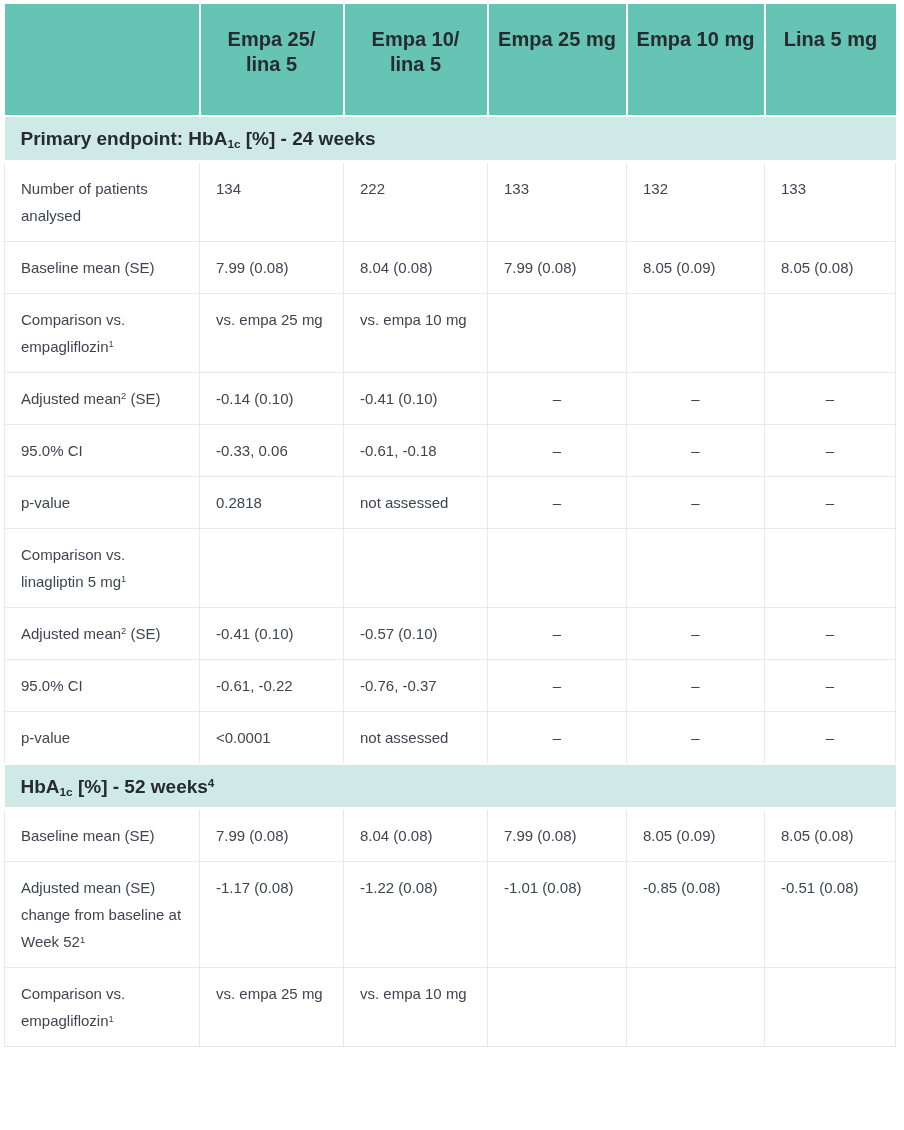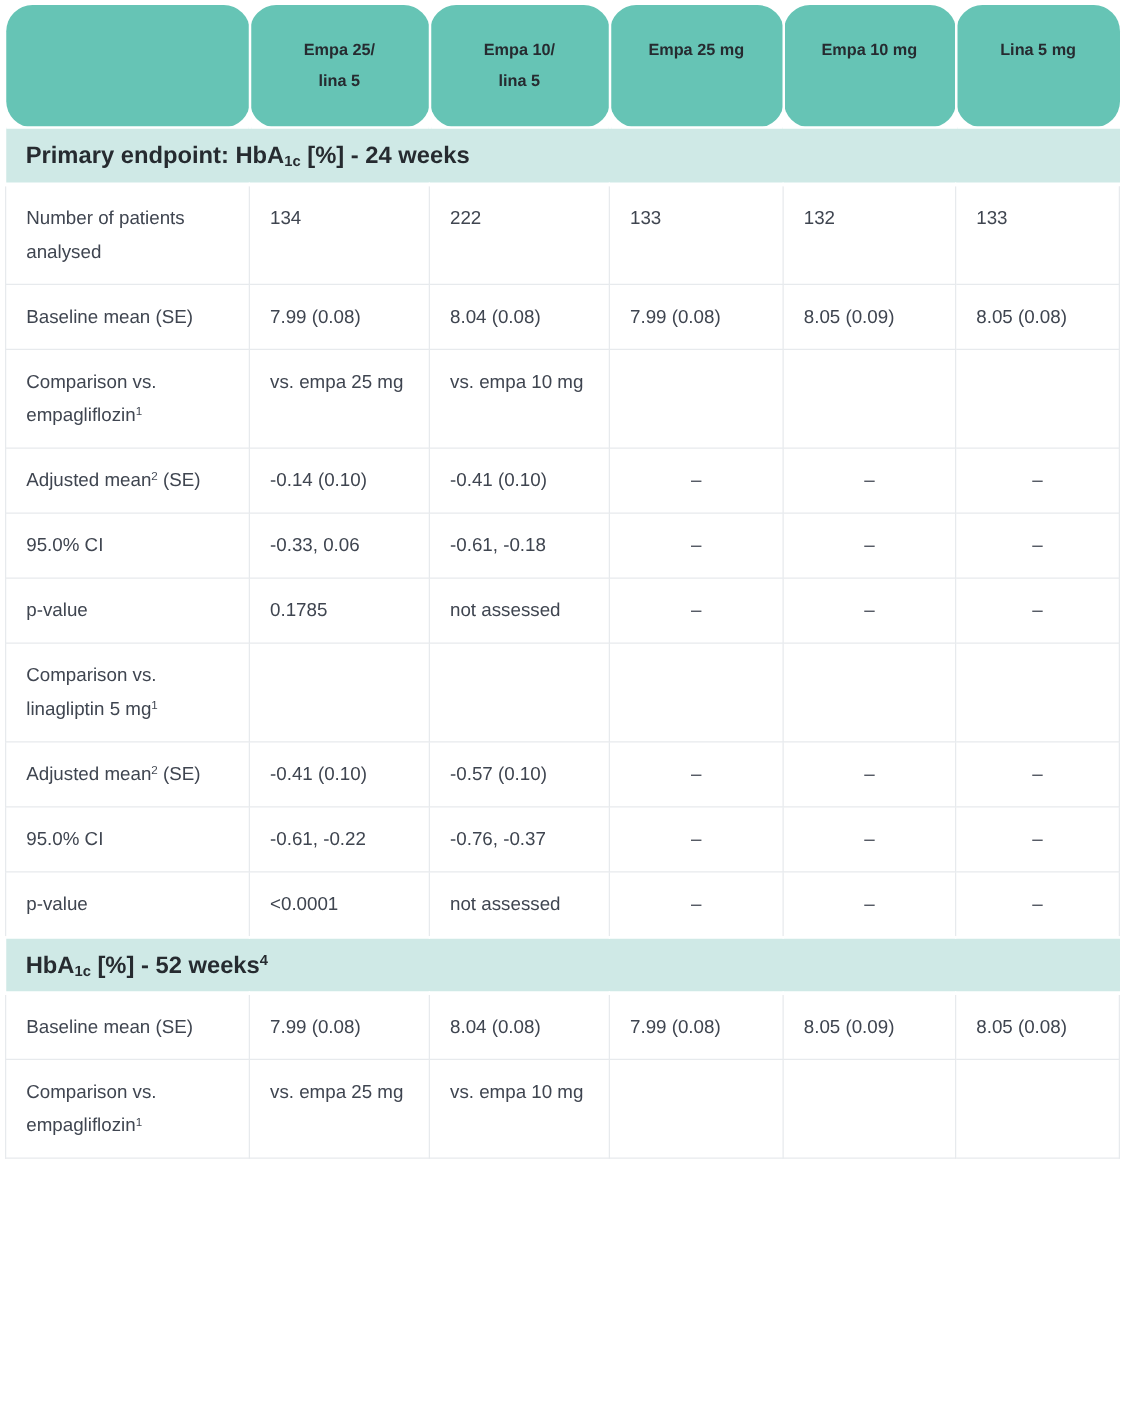--- a/index.html
+++ b/index.html
@@ -15,24 +15,24 @@
     width:904px;height:1130px;overflow:hidden;background:var(--page-bg);
     font-family:"Liberation Sans",sans-serif;
   }
   .table-wrap{margin:4px 9px 0 4px;}
   table{border-collapse:collapse;table-layout:fixed;width:891px;}
   col.c0{width:195px}col.c1{width:144px}col.c2{width:144px}
   col.c3{width:139px}col.c4{width:138px}col.c5{width:131px}
 
   thead th{
     background:var(--header-bg);color:var(--header-text);
-    font-size:13px;font-weight:bold;line-height:25px;
-    height:98px;box-sizing:border-box;
+    font-size:20px;font-weight:bold;line-height:25px;
+    height:112px;box-sizing:border-box;
     vertical-align:top;text-align:center;padding:23px 6px 0 6px;
-    border-right:2px solid #fff;white-space:pre-line;border-radius:21px;
+    border-right:2px solid #fff;white-space:pre-line;
   }
   thead th:last-child{border-right:0;margin-left:24px;}
 
   tr.section td{
     background:var(--section-bg);color:var(--header-text);
     font-size:19px;font-weight:bold;
     height:45px;box-sizing:border-box;vertical-align:middle;
     padding:2px 10px 0 16px;
     border-top:2px solid #fff;border-bottom:3px solid #fff;
   }
@@ -113,21 +113,21 @@
         <tr>
           <td class="cell">95.0% CI</td>
           <td class="cell">-0.33, 0.06</td>
           <td class="cell">-0.61, -0.18</td>
           <td class="cell dash">–</td>
           <td class="cell dash">–</td>
           <td class="cell dash">–</td>
         </tr>
         <tr>
           <td class="cell">p-value</td>
-          <td class="cell">0.1785</td>
+          <td class="cell">0.2818</td>
           <td class="cell">not assessed</td>
           <td class="cell dash">–</td>
           <td class="cell dash">–</td>
           <td class="cell dash">–</td>
         </tr>
         <tr>
           <td class="cell">Comparison vs. linagliptin 5 mg<sup>1</sup></td>
           <td class="cell"></td>
           <td class="cell"></td>
           <td class="cell"></td>
@@ -163,20 +163,28 @@
         </tr>
         <tr>
           <td class="cell">Baseline mean (SE)</td>
           <td class="cell">7.99 (0.08)</td>
           <td class="cell">8.04 (0.08)</td>
           <td class="cell">7.99 (0.08)</td>
           <td class="cell">8.05 (0.09)</td>
           <td class="cell">8.05 (0.08)</td>
         </tr>
         <tr>
+          <td class="cell">Adjusted mean (SE) change from baseline at Week 52<sup>1</sup></td>
+          <td class="cell">-1.17 (0.08)</td>
+          <td class="cell">-1.22 (0.08)</td>
+          <td class="cell">-1.01 (0.08)</td>
+          <td class="cell">-0.85 (0.08)</td>
+          <td class="cell">-0.51 (0.08)</td>
+        </tr>
+        <tr>
           <td class="cell">Comparison vs. empagliflozin<sup>1</sup></td>
           <td class="cell">vs. empa 25 mg</td>
           <td class="cell">vs. empa 10 mg</td>
           <td class="cell"></td>
           <td class="cell"></td>
           <td class="cell"></td>
         </tr>
       </tbody>
   </table>
 </div>

